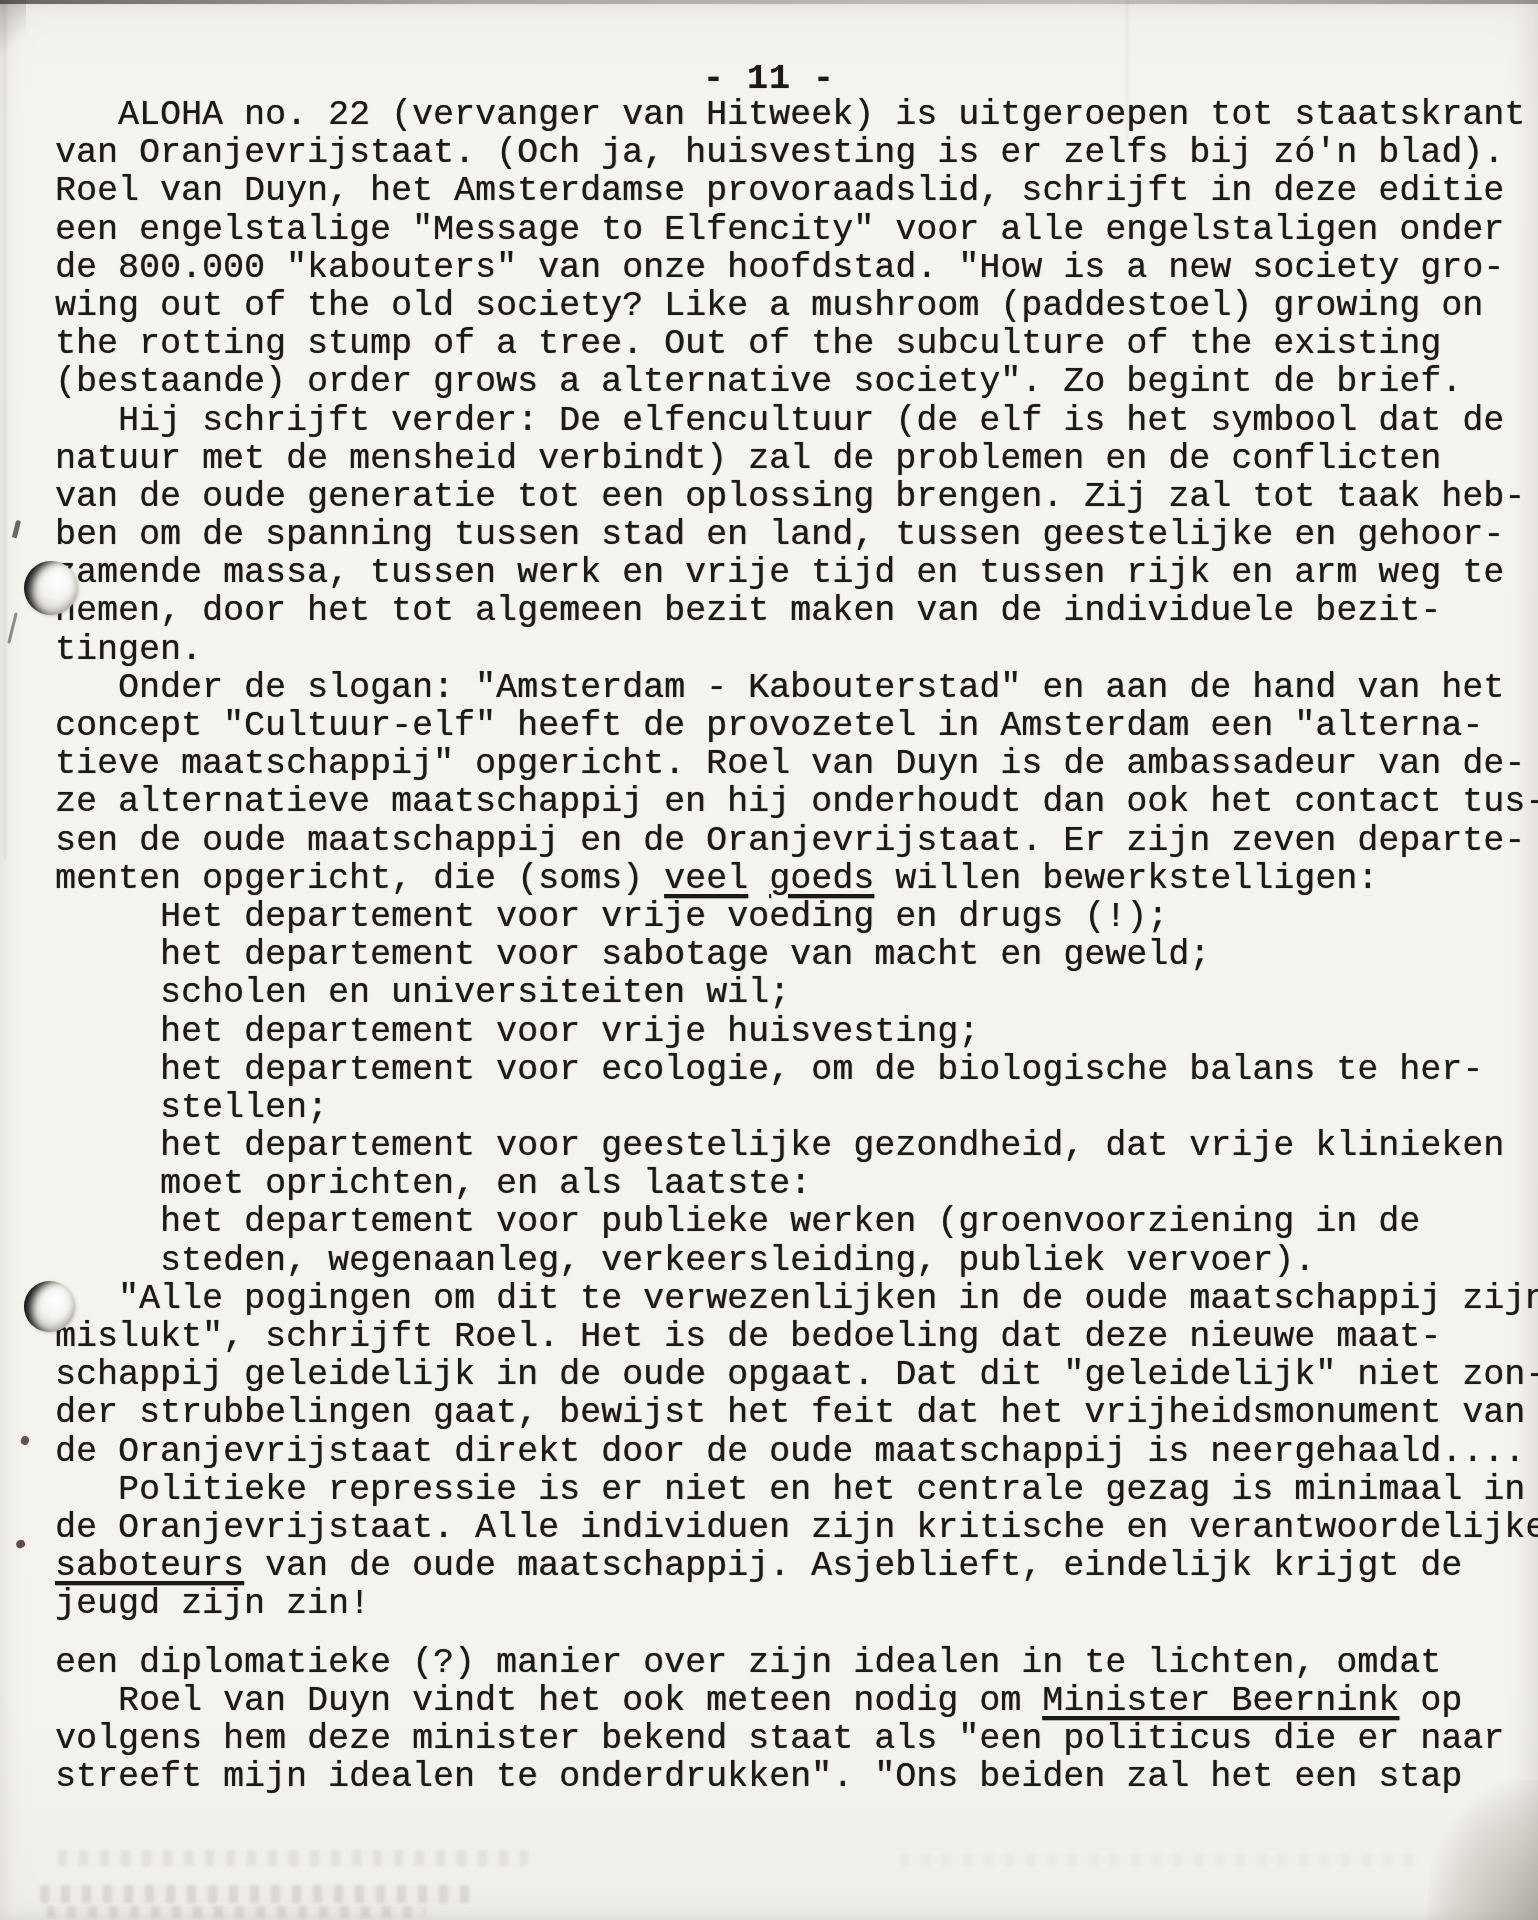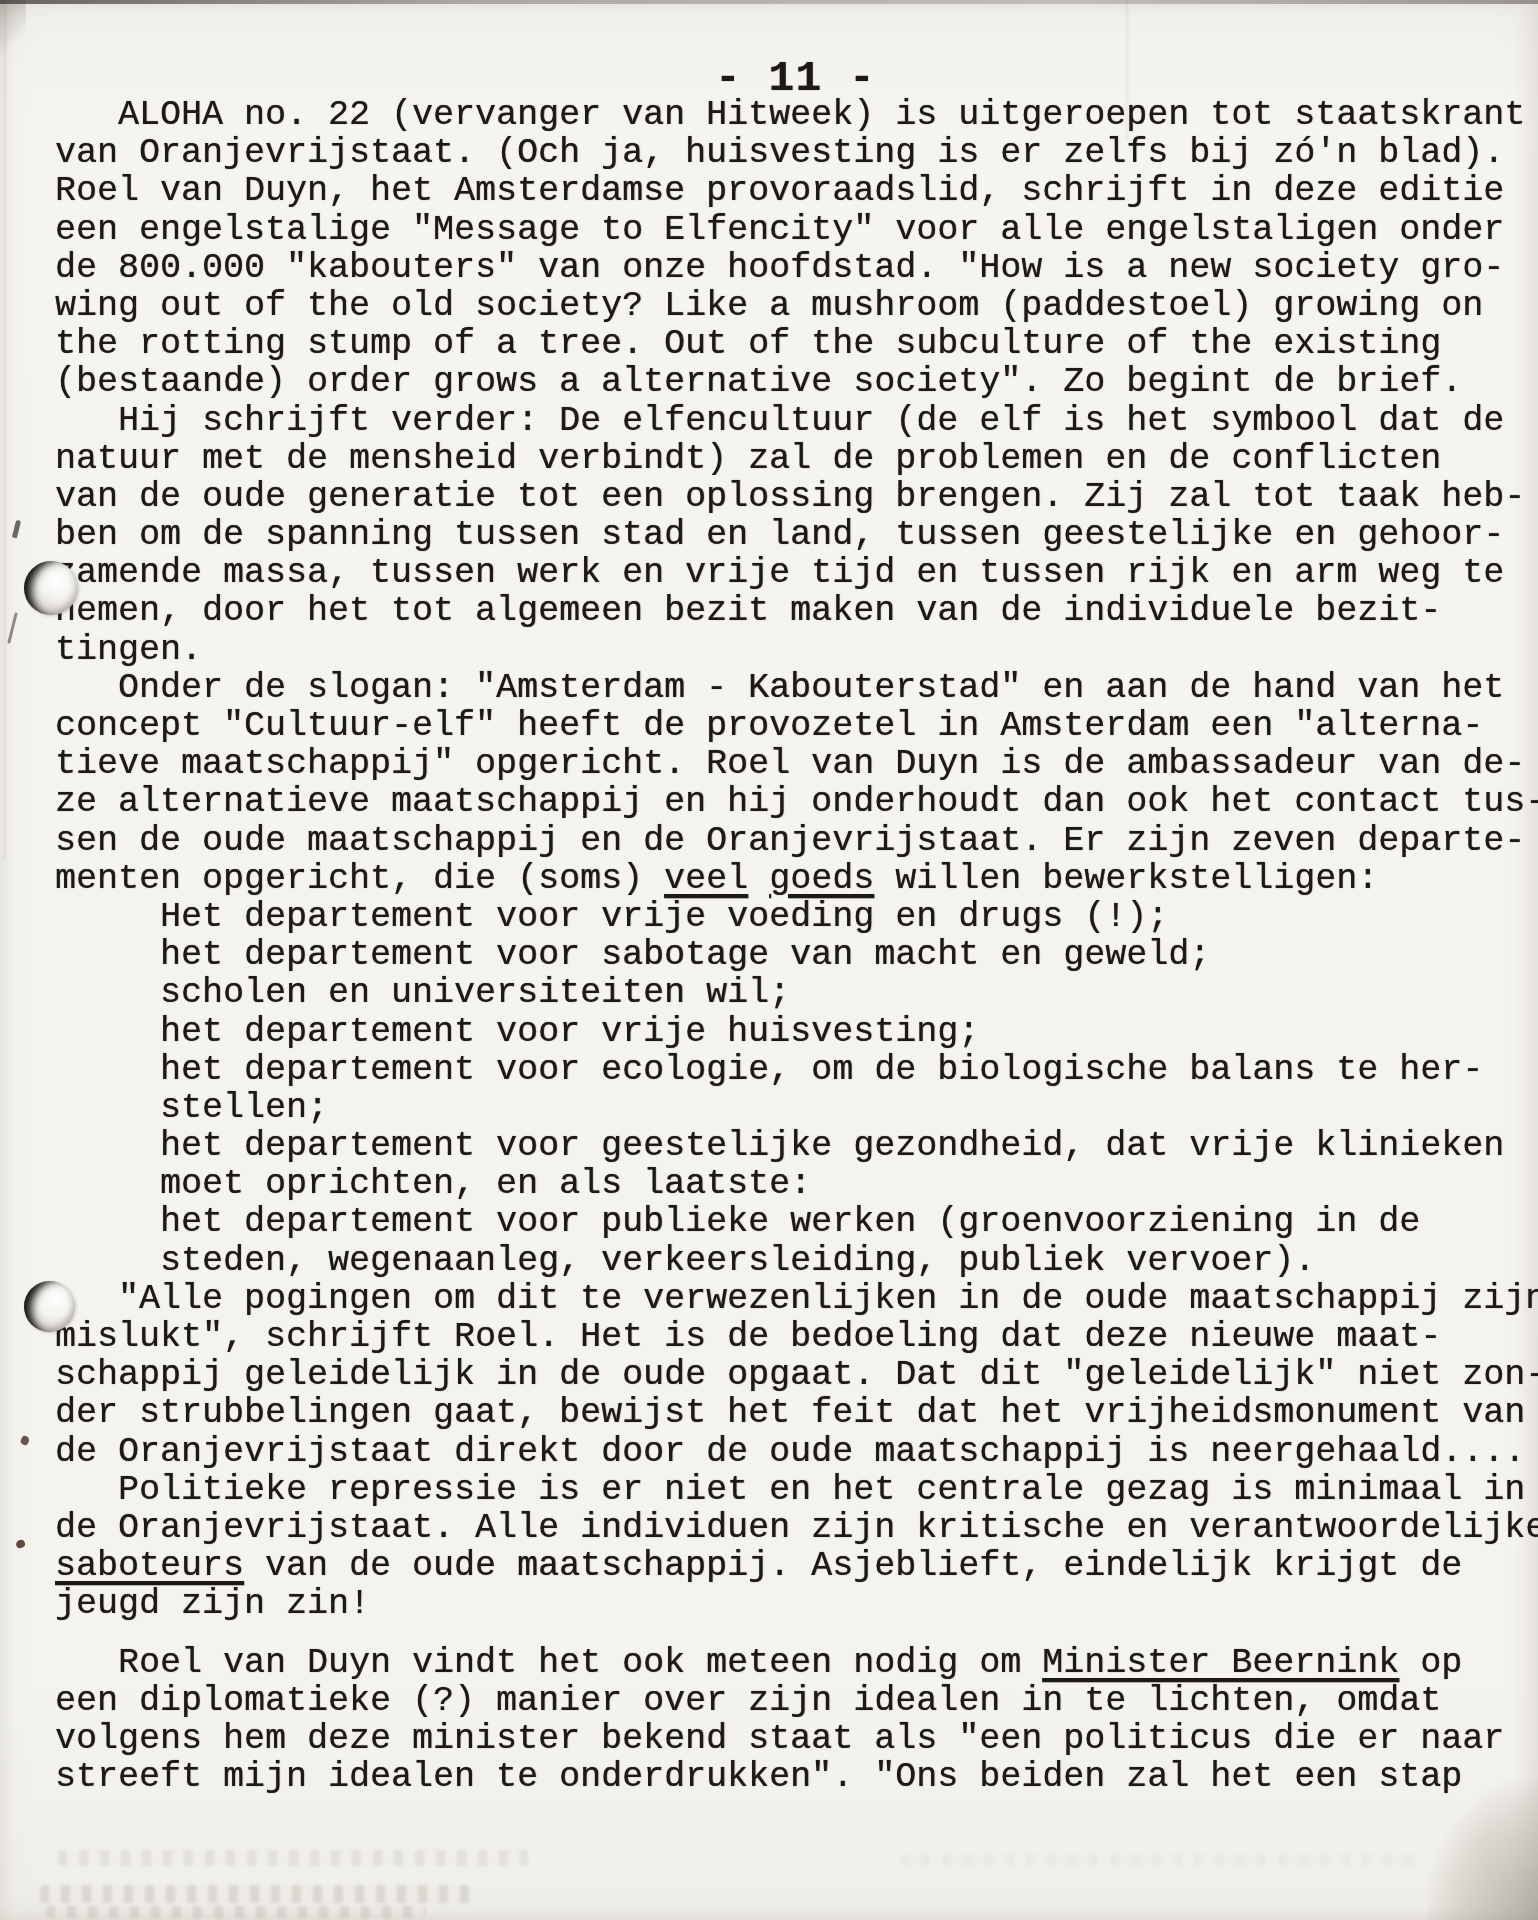--- a/index.html
+++ b/index.html
@@ -13,25 +13,24 @@
                inset 0 0 50px rgba(60,55,48,0.04),
                inset 6px 0 12px rgba(95,90,82,0.05);
   }
   .top-edge{
     position:absolute;left:0;top:0;width:100%;height:4px;
     background:linear-gradient(90deg,rgba(35,32,28,0.65),rgba(35,32,28,0.30) 30%,rgba(35,32,28,0.18) 70%,rgba(35,32,28,0.40));
     filter:blur(0.4px);
   }
   .page-number{
     position:absolute;left:703px;top:60px;
-    font-size:43px;line-height:38px;letter-spacing:1px;
+    font-size:35px;line-height:38px;letter-spacing:1px;
     color:#1c1916;font-weight:700;
     text-shadow:0 0 1px rgba(25,22,18,0.7);
     white-space:pre;
-    margin-left:12px;
   }
   .text-block{
     position:absolute;left:55px;top:96px;width:1470px;
     font-size:35px;line-height:38.2px;
     color:#1c1916;
     text-shadow:0.3px 0.4px 0.9px rgba(28,24,20,0.78);
     font-weight:400;
   }
   .line{white-space:pre;height:38.2px;}
   .line-gap{height:20px;}
@@ -137,22 +136,22 @@
       <div class="line"><span>   "Alle pogingen om dit te verwezenlijken in de oude maatschappij zijn</span></div>
       <div class="line"><span>mislukt", schrijft Roel. Het is de bedoeling dat deze nieuwe maat-</span></div>
       <div class="line"><span>schappij geleidelijk in de oude opgaat. Dat dit "geleidelijk" niet zon-</span></div>
       <div class="line"><span>der strubbelingen gaat, bewijst het feit dat het vrijheidsmonument van</span></div>
       <div class="line"><span>de Oranjevrijstaat direkt door de oude maatschappij is neergehaald....</span></div>
       <div class="line"><span>   Politieke repressie is er niet en het centrale gezag is minimaal in</span></div>
       <div class="line"><span>de Oranjevrijstaat. Alle individuen zijn kritische en verantwoordelijke</span></div>
       <div class="line"><span class="u">saboteurs</span><span> van de oude maatschappij. Asjeblieft, eindelijk krijgt de</span></div>
       <div class="line"><span>jeugd zijn zin!</span></div>
       <div class="line-gap"></div>
+      <div class="line"><span>een diplomatieke (?) manier over zijn idealen in te lichten, omdat</span></div>
       <div class="line"><span>   Roel van Duyn vindt het ook meteen nodig om </span><span class="u">Minister Beernink</span><span> op</span></div>
-      <div class="line"><span>een diplomatieke (?) manier over zijn idealen in te lichten, omdat</span></div>
       <div class="line"><span>volgens hem deze minister bekend staat als "een politicus die er naar</span></div>
       <div class="line"><span>streeft mijn idealen te onderdrukken". "Ons beiden zal het een stap</span></div>
     </div>
 
   <div class="hole hole-top"></div>
   <div class="hole hole-bottom"></div>
 
   <div class="mark mark-tick"></div>
   <div class="mark mark-slash"></div>
   <div class="mark mark-speck1"></div>

